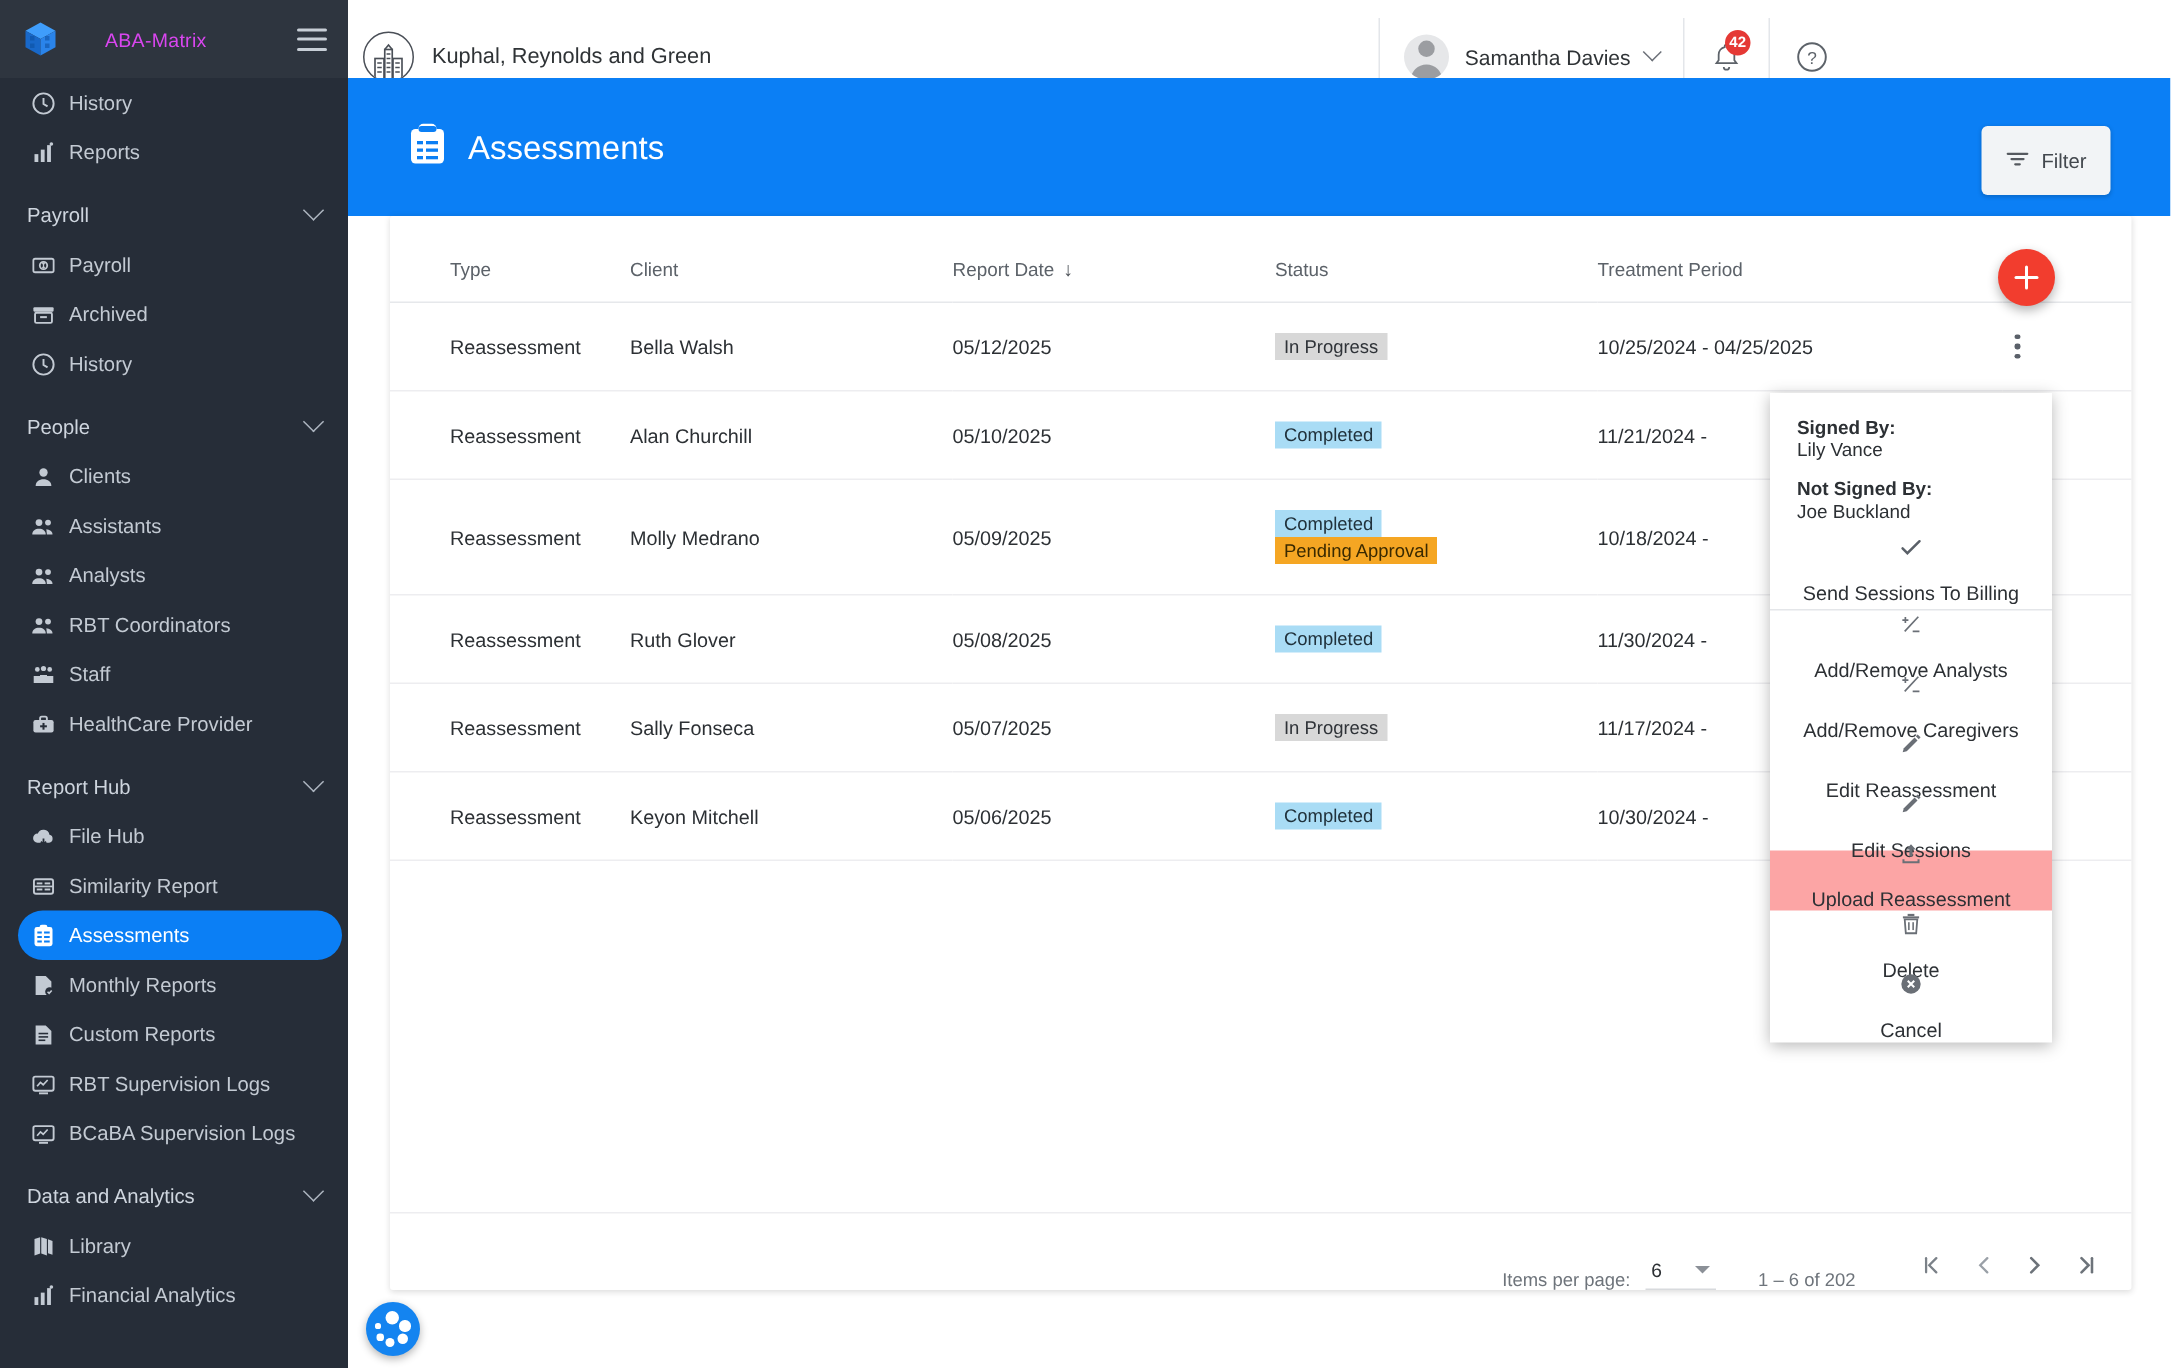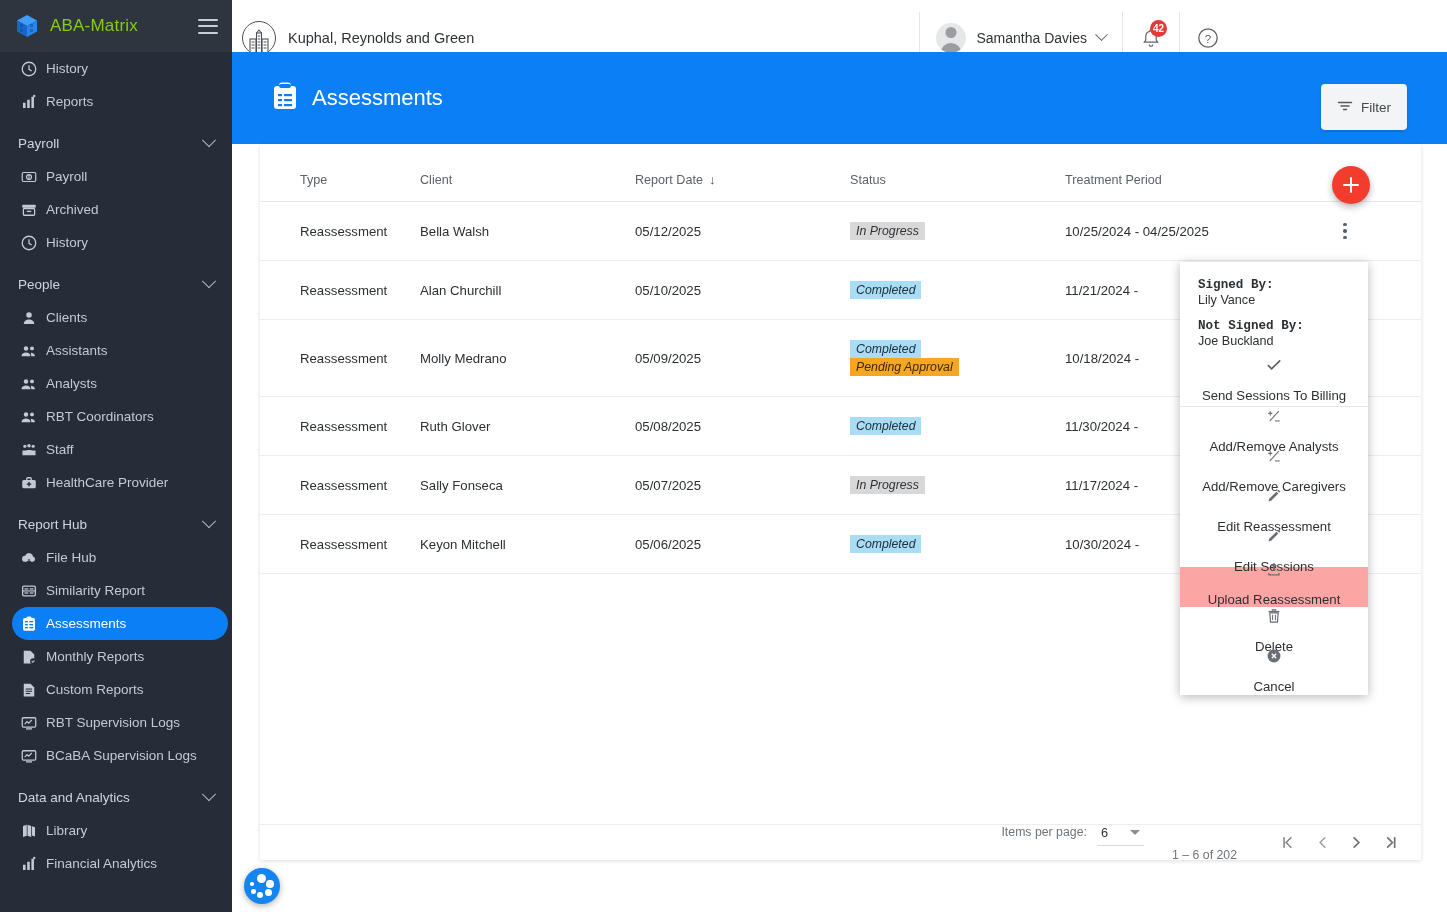--- a/index.html
+++ b/index.html
@@ -15,21 +15,21 @@
   .sidebar {
     position: absolute; left: 0; top: 0; width: 232px; height: 912px;
     background: #262d38; overflow: hidden;
   }
   .sb-brand {
     height: 52px; display: flex; align-items: center; gap: 10px;
     padding: 0 14px; background: #2e353f;
   }
   .cube { width: 26px; height: 26px; position: relative; flex: 0 0 auto; }
   .brand-title {
-    color: #84cc16; font-size: 17px; letter-spacing: .2px; flex: 1 1 auto;
+    color: #d946ef; font-size: 13px; letter-spacing: .2px; flex: 1 1 auto; margin-left: 20px;
   }
   .hamburger { width: 20px; height: 15px; display: flex; flex-direction: column;
     justify-content: space-between; cursor: pointer; }
   .hamburger i { display: block; height: 2px; background: #c7ced6; border-radius: 1px; }
 
   .sb-scroll { position: absolute; top: 52px; left: 0; right: 0; bottom: 0; }
 
   .sb-group {
     display: flex; align-items: center; justify-content: space-between;
     padding: 0 18px; height: 34px; color: #ced5de; font-size: 13.5px;
@@ -124,54 +124,54 @@
     border-bottom: 1px solid #ededf0; vertical-align: middle;
   }
   col.c-type { width: 160px; } col.c-client { width: 215px; }
   col.c-date { width: 215px; } col.c-status { width: 215px; }
   col.c-treat { width: 270px; } col.c-menu { width: 86px; }
   table.grid th:first-child, table.grid td:first-child { padding-left: 40px; }
 
   .sortarrow { display: inline-block; margin-left: 6px; font-size: 13px; color: #4a4f55; }
 
   .pill {
-    display: inline-block; font-size: 12.3px; font-style: italic;
+    display: inline-block; font-size: 12.3px; 
     padding: 2px 6px; margin-right: 21px; white-space: nowrap;
   }
   .pill.gray { background: #d8d8d8; color: #2f3338; }
   .pill.blue { background: #a9dcf5; color: #21323c; }
   .pill.orange { background: #f5a623; color: #3a2a00; }
 
   .kebab { display: flex; flex-direction: column; gap: 3px; align-items: center;
     cursor: pointer; width: 20px; }
   .kebab i { width: 3.3px; height: 3.3px; border-radius: 50%; background: #5a6views; background: #5a6069; display: block; }
 
   
   .ctx {
     position: absolute; left: 1180px; top: 262px; width: 188px;
     background: #fff; box-shadow: 0 2px 10px rgba(0,0,0,.28); z-index: 40;
     padding: 0 0 8px 0;
   }
   .ctx-sec { padding: 16px 18px 0 18px; font-size: 12.6px; color: #2c3034; }
-  .ctx-sec .lbl { font-weight: bold; font-family: Liberation Mono, monospace; }
+  .ctx-sec .lbl { font-weight: bold; }
   .ctx-sec .val { margin-top: 1px; }
   .ctx-div { height: 1px; background: #e4e6e9; margin: 10px 0 0 0; }
   .ctx-item {
     display: flex; align-items: center; gap: 14px; height: 40px;
     padding: 0 14px; font-size: 13.2px; color: #2c3034; cursor: pointer; flex-direction: column;
   }
   .ctx-item.hl { background: #fca5a5; justify-content: flex-end; }
   .ctx-item .ci { width: 18px; height: 18px; display: flex; align-items: center;
     justify-content: center; flex: 0 0 auto; }
   .ctx-item svg { fill: #6a6f76; display: block; }
 
   
   .pager {
-    position: absolute; left: 0; right: 0; bottom: 0; height: 36px;
-    border-top: 1px solid #ededf0; display: flex; align-items: flex-start;
+    position: absolute; left: 0; right: 0; bottom: 0; height: 52px;
+    border-top: 1px solid #ededf0; display: flex; align-items: flex-end;
     justify-content: flex-end; gap: 0; padding-right: 14px;
   }
   .pg-lbl { font-size: 12.3px; color: #6e747b; }
   .pg-select {
     display: flex; align-items: center; gap: 22px; margin-left: 10px; margin-right: 28px;
     border-bottom: 1px solid #d8dadd; padding: 0 4px 5px 4px; cursor: pointer;
   }
   .pg-select .v { font-size: 12.8px; color: #2c3034; }
   .tri { width: 0; height: 0; border-left: 5px solid transparent;
     border-right: 5px solid transparent; border-top: 5px solid #8b9097; }

